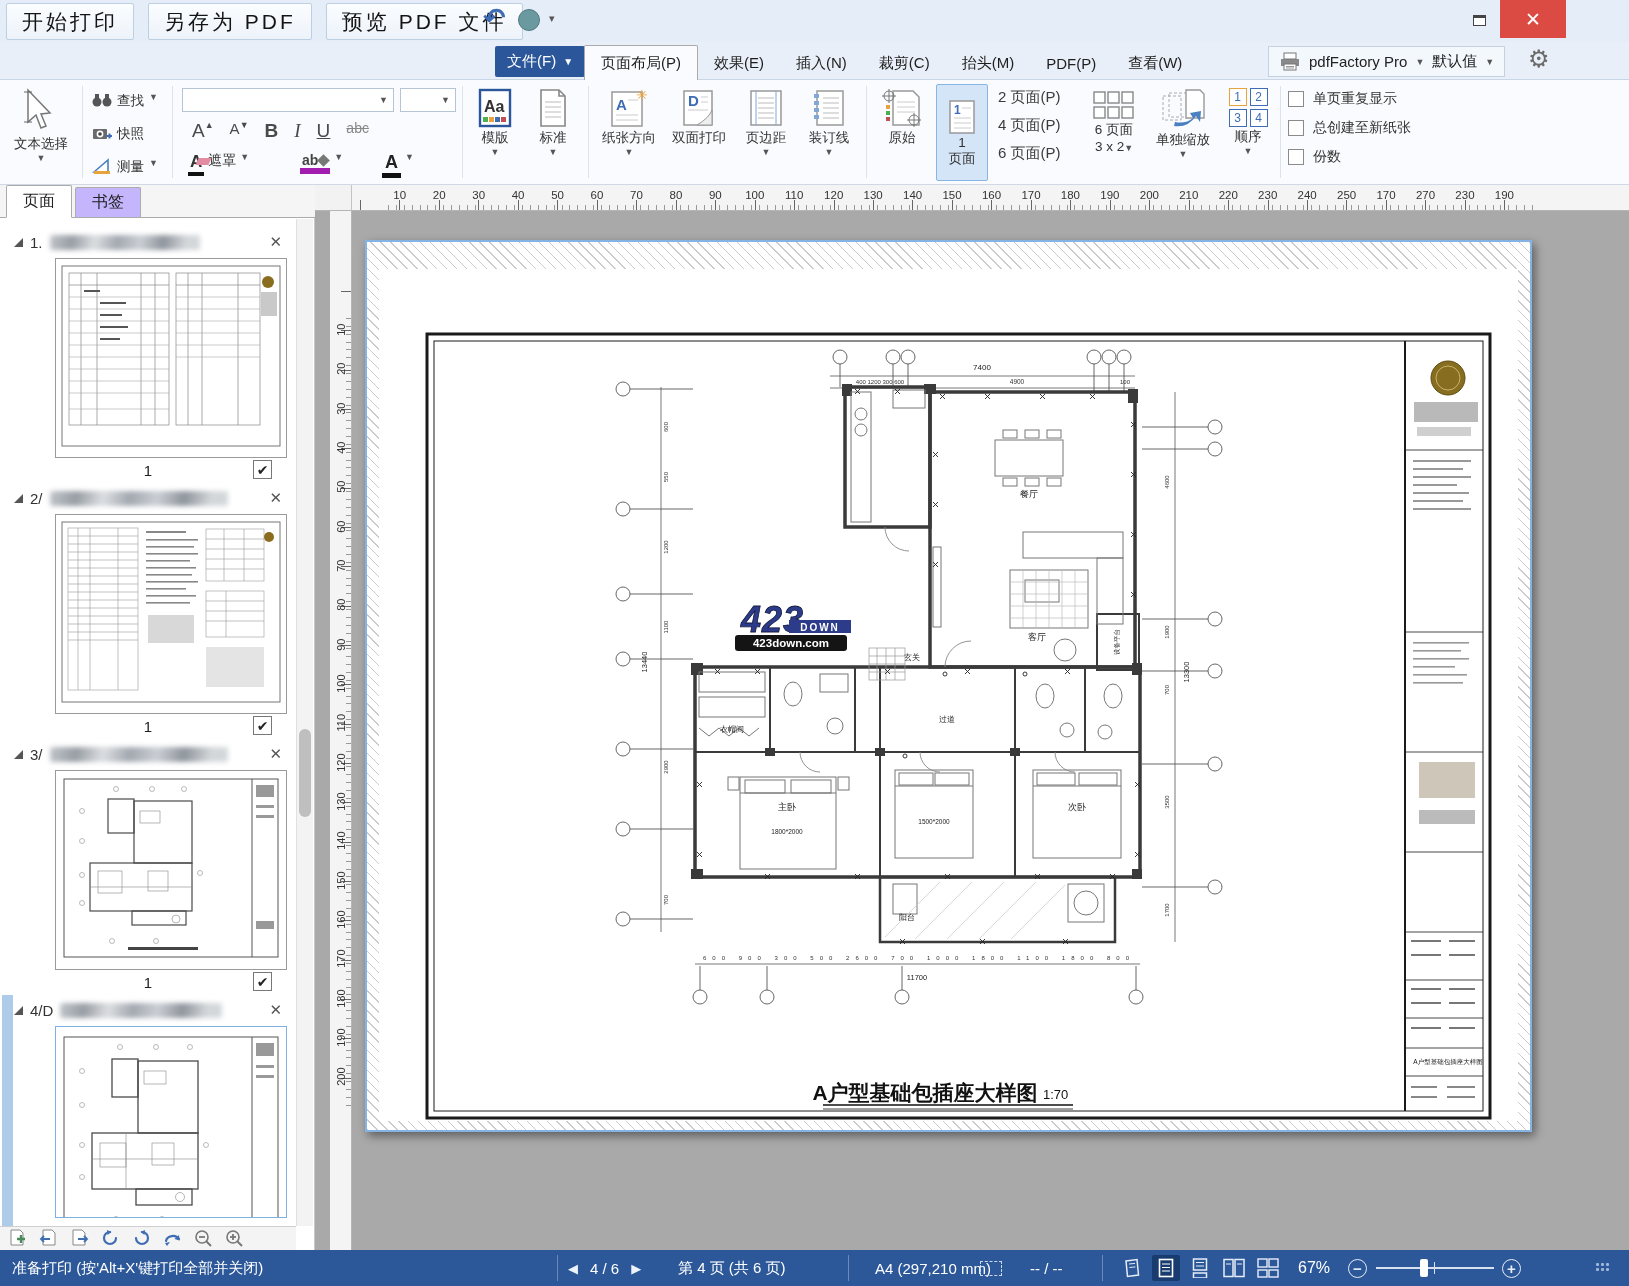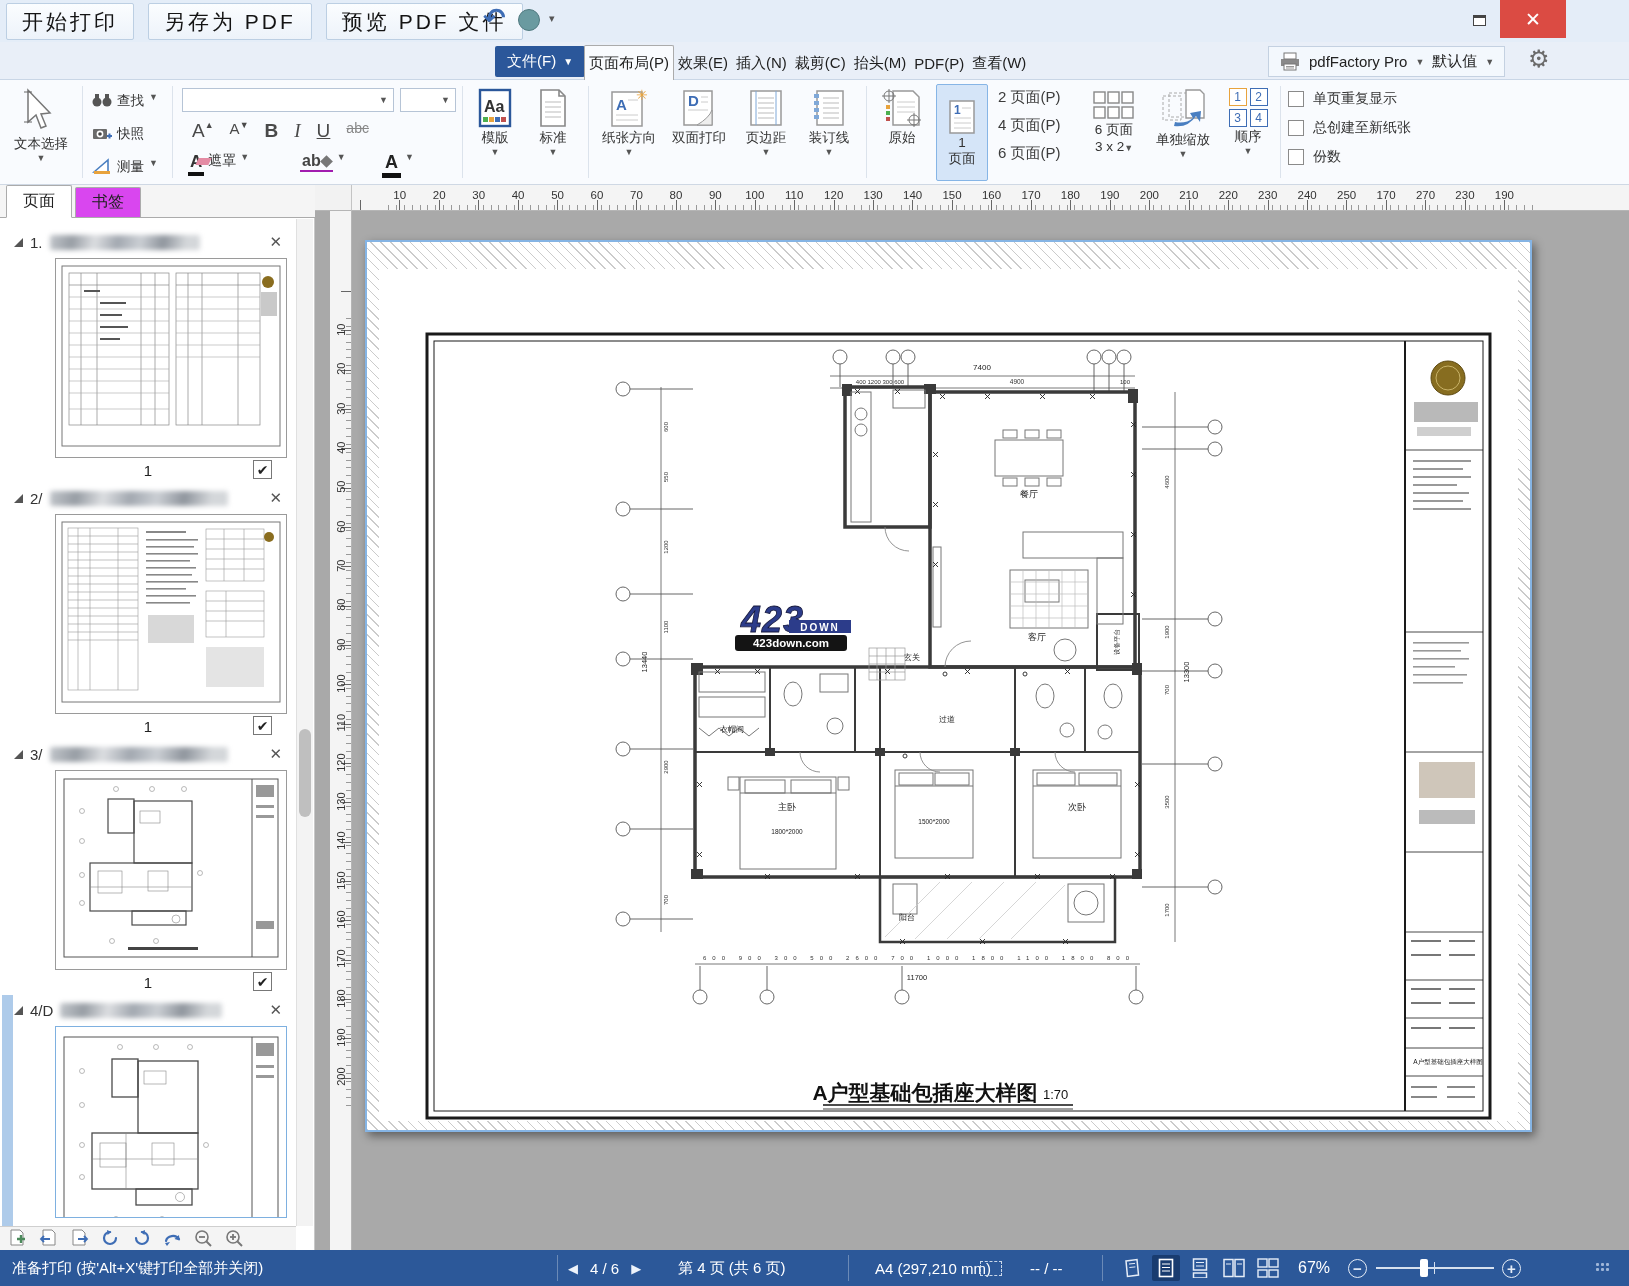--- a/index.html
+++ b/index.html
@@ -16,21 +16,21 @@
 .tblur{display:inline-block;height:17px;margin:0 2px;border-radius:2px;vertical-align:middle;background:linear-gradient(100deg,#b9bec4,#8f959c 15%,#d8dadd 30%,#9aa0a8 45%,#c4c8cd 60%,#878d95 75%,#cfd2d6 90%);filter:blur(2.5px)}
 .blur{display:inline-block;height:15px;border-radius:2px;background:linear-gradient(100deg,#c2c6cb,#979da4 15%,#dcdee1 30%,#a2a8b0 45%,#cbcfd4 60%,#8f959d 75%,#d4d7da 90%);filter:blur(2.5px)}
 .win-restore{position:absolute;left:1462px;top:5px;width:34px;height:30px;display:flex;align-items:center;justify-content:center}
 .win-restore span{display:block;width:13px;height:11px;border:1.5px solid #444;border-top:3px solid #444;background:#fff}
 .win-close{position:absolute;left:1500px;top:0;width:66px;height:38px;background:#DB4B43;color:#fff;display:flex;align-items:center;justify-content:center;font-size:19px;font-weight:bold}
 
 .menubar{position:absolute;left:0;top:42px;width:1629px;height:38px;background:#E9EFF8;border-bottom:1px solid #C9D6E6}
 .file-btn{position:absolute;left:495px;top:4px;height:31px;padding:0 12px;background:#2B579A;color:#fff;font-size:15px;display:flex;align-items:center;gap:7px;border-radius:2px}
 .file-btn .dd{font-size:10px}
 .mtabs{position:absolute;left:584px;top:3px;display:flex;align-items:flex-end;height:35px}
-.mtab{height:33px;padding:0 4px;display:flex;align-items:center;font-size:15px;color:#1e1e1e;cursor:default}
+.mtab{height:33px;padding:0 16px;display:flex;align-items:center;font-size:15px;color:#1e1e1e;cursor:default}
 .mtab.active{background:#F9FBFE;border:1px solid #ABABAB;border-bottom:none;height:35px;border-radius:2px 2px 0 0}
 .printer-box{position:absolute;left:1268px;top:4px;height:31px;border:1px solid #C4D1E1;background:#F3F8FD;display:flex;align-items:center;padding:0 10px;gap:8px;font-size:15px;color:#222}
 .dd-sm{font-size:9px;color:#555}
 .gear{position:absolute;left:1528px;top:3px;font-size:24px;color:#6b6b6b}
 
 .ribbon{position:absolute;left:0;top:80px;width:1629px;height:105px;background:#F9FBFE;border-bottom:1px solid #CFD8E4}
 .rdiv{position:absolute;top:6px;bottom:6px;width:1px;background:#DCE3EC}
 .rlabel{font-size:13.5px;color:#333;text-align:center;line-height:15px}
 .dda{font-size:9px;color:#555;text-align:center;line-height:10px}
 .rbig{position:absolute;display:flex;flex-direction:column;align-items:center;gap:2px}
@@ -41,21 +41,21 @@
 .pstack{position:absolute;left:998px;top:8px;display:flex;flex-direction:column;gap:9px;font-size:15px;color:#3c3c3c}
 .chkcol{position:absolute;left:1288px;top:10px;display:flex;flex-direction:column;gap:11px}
 .chkrow{display:flex;align-items:center;gap:9px;font-size:14px;color:#333}
 .chkbox{width:16px;height:16px;border:1px solid #8a8a8a;background:#fff}
 .ordgrid{display:grid;grid-template-columns:18px 18px;gap:3px}
 .ord{width:18px;height:18px;border:1px solid #3E6DB5;color:#3E6DB5;font-size:12px;display:flex;align-items:center;justify-content:center;background:#fff}
 .ord.o0{border-color:#E8A33D}
 
 .sidebar{position:absolute;left:0;top:185px;width:315px;height:1065px;background:#fff;border-right:1px solid #C8C8C8}
 .stabs{position:absolute;left:0;top:0;width:315px;height:33px;border-bottom:1px solid #ABABAB;background:#F5F5F5;display:flex;align-items:flex-end;padding-left:6px}
-.stab{height:30px;padding:0 16px;display:flex;align-items:center;font-size:16px;color:#222;border:1px solid #ABABAB;border-bottom:none;background:#d946ef;border-radius:2px 2px 0 0;margin-right:3px}
+.stab{height:30px;padding:0 16px;display:flex;align-items:center;font-size:16px;color:#222;border:1px solid #ABABAB;border-bottom:none;background:#c4b5fd;border-radius:2px 2px 0 0;margin-right:3px}
 .stab.active{background:#fff;height:33px;margin-bottom:-1px;border-bottom:1px solid #fff}
 .sitem{position:absolute;left:0;width:296px}
 .sihead{display:flex;align-items:center;gap:7px;padding-left:14px;height:24px;font-size:15px;color:#333}
 .tri{width:0;height:0;border-left:9px solid transparent;border-bottom:9px solid #555}
 .sx{margin-left:auto;margin-right:14px;color:#555;font-size:15px}
 .thumbwrap{margin:4px 0 0 55px;width:232px;background:#fff;border:1px solid #9a9a9a}
 .numrow{position:relative;width:296px;height:24px;display:flex;align-items:center;justify-content:center;font-size:15px;color:#222}
 .schk{position:absolute;right:24px;top:2px;width:19px;height:19px;border:1px solid #777;background:#fff;display:flex;align-items:center;justify-content:center;font-size:14px;color:#222}
 .selstripe{position:absolute;left:2px;top:810px;width:11px;height:231px;background:#AECBEA}
 .sbtoolbar{position:absolute;left:0;bottom:0;width:296px;height:24px;background:#F4F4F4;border-top:1px solid #CFCFCF;display:flex;align-items:center;gap:12px;padding-left:8px}
@@ -194,21 +194,21 @@
       <span class="fmt" style="font-style:italic;font-family:'Liberation Serif',serif">I</span>
       <span class="fmt" style="text-decoration:underline">U</span>
       <span class="fmt" style="font-size:14px;color:#888;text-decoration:line-through">abc</span>
     </div>
     <div class="rsmallrow" style="left:188px;top:72px;gap:4px">
       <span style="position:relative;font-size:17px;font-weight:bold;color:#333;border-bottom:4px solid #111;padding:0 2px">A<span style="position:absolute;right:-6px;top:6px;width:13px;height:7px;background:#E48BA4;transform:skewX(-25deg)"></span></span>
       <span style="font-size:14px">遮罩</span>
       <span class="dda">▼</span>
     </div>
     <div class="rsmallrow" style="left:300px;top:72px;gap:4px">
-      <span style="font-size:16px;font-weight:bold;color:#444;border-bottom:2px solid #a21caf;padding:0 2px">ab<span style="display:inline-block;width:9px;height:9px;background:#777;transform:rotate(45deg);margin-left:1px"></span></span>
+      <span style="font-size:14px;font-weight:bold;color:#444;border-bottom:6px solid #a21caf;padding:0 2px">ab<span style="display:inline-block;width:9px;height:9px;background:#777;transform:rotate(45deg);margin-left:1px"></span></span>
       <span class="dda">▼</span>
     </div>
     <div class="rsmallrow" style="left:382px;top:72px;gap:4px">
       <span style="font-size:18px;font-weight:bold;color:#222;border-bottom:5px solid #111;padding:0 3px">A</span>
       <span class="dda">▼</span>
     </div>
     <div class="rdiv" style="left:462px"></div>
 
     <div class="rbig" style="left:468px;top:8px;width:54px">
       <svg width="36" height="40" viewBox="0 0 36 40">

